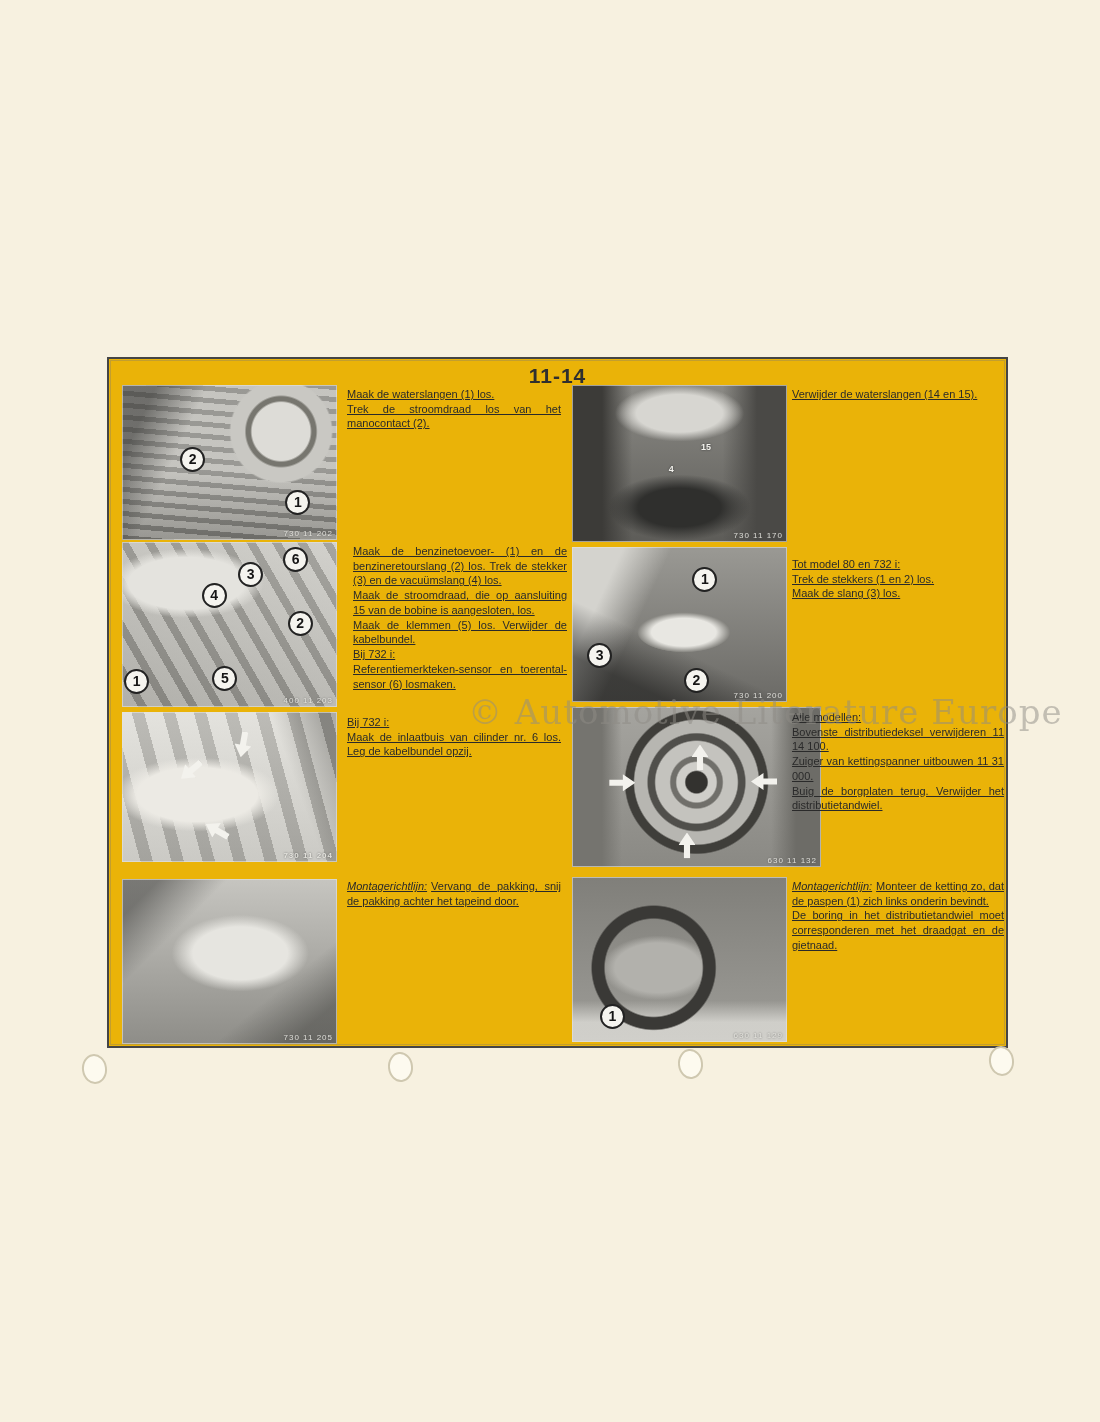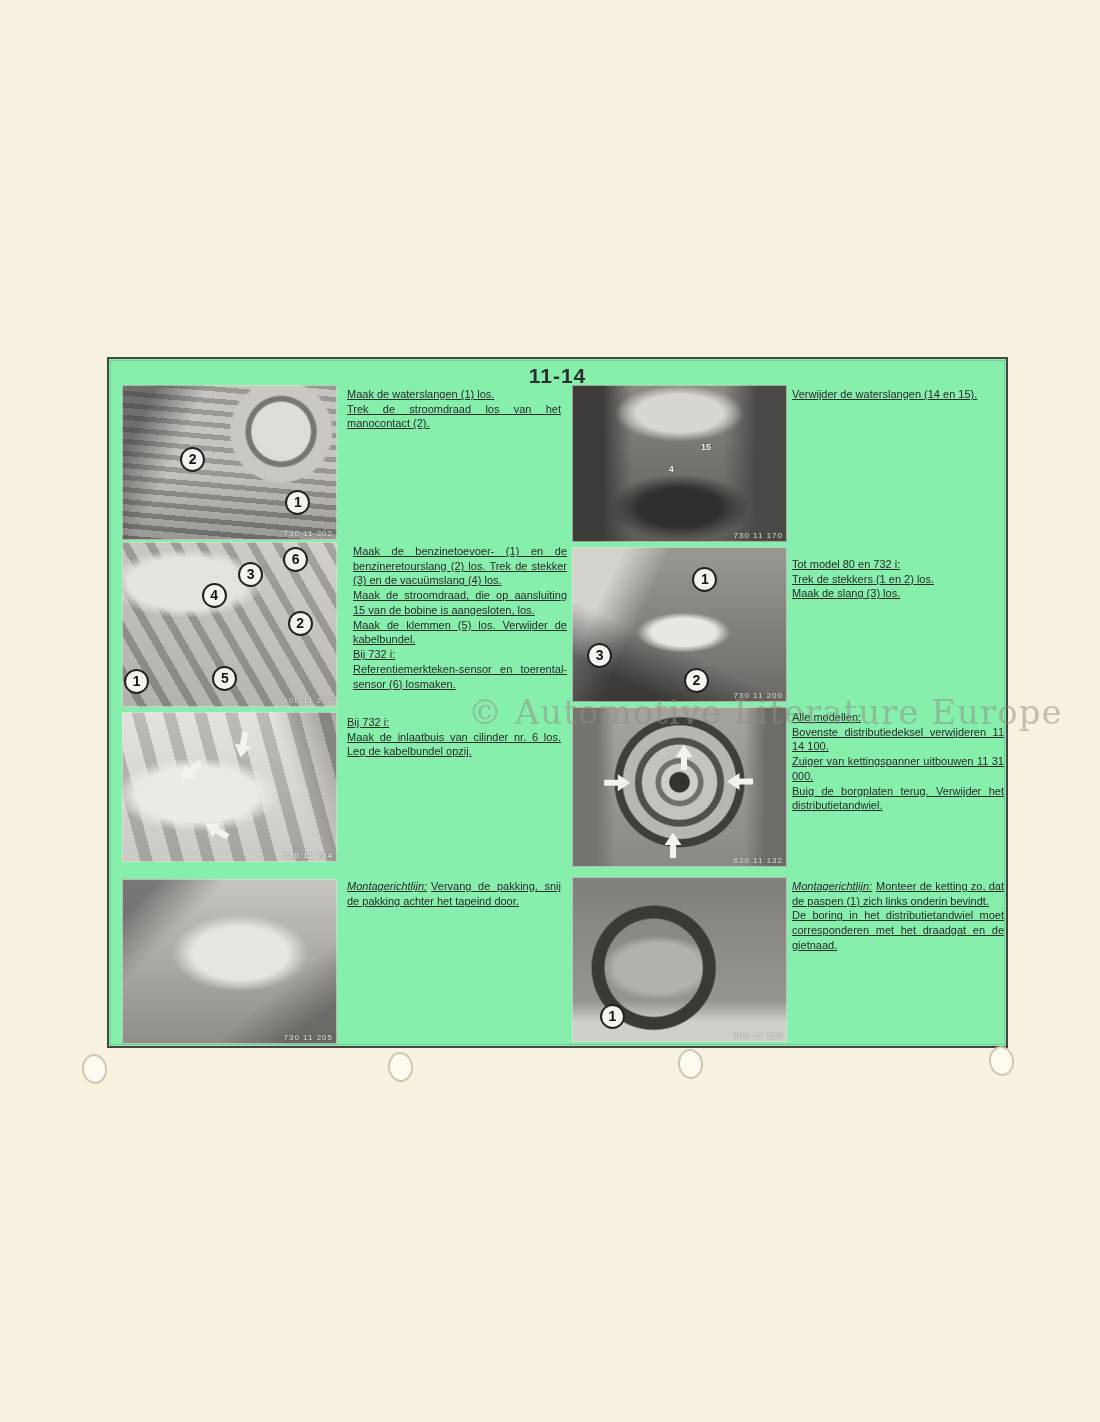--- a/index.html
+++ b/index.html
@@ -4,21 +4,21 @@
 <style>
   html,body{margin:0;padding:0;}
   body{
     width:1100px;height:1422px;position:relative;
     background:#f7f1e0;
     font-family:"Liberation Sans",sans-serif;
     color:#2a2a2a;
   }
   .page{
     position:absolute;left:107px;top:357px;width:901px;height:691px;
-    background:#86efac;border:2px solid #454545;box-sizing:border-box;
+    background:#eab308;border:2px solid #454545;box-sizing:border-box;
   }
   .page::after{ 
     content:"";position:absolute;inset:1px;border:1px solid rgba(120,120,120,.35);pointer-events:none;
   }
   .page-number{
     position:absolute;top:5px;left:0;width:100%;text-align:center;
     font-weight:bold;font-size:21px;letter-spacing:1px;color:#2f2f2f;
   }
   .photo{
     position:absolute;overflow:hidden;background-color:#aeada8;
@@ -161,21 +161,21 @@
     <span class="callout" style="left:7%;top:62%;">3</span>
     <span class="callout" style="left:52%;top:78%;">2</span>
     <span class="ref">730 11 200</span>
   </div>
   <div class="txt" style="left:683px;top:190px;width:212px;margin-top:8px;">
     <p>Tot model 80 en 732 i:</p>
     <p>Trek de stekkers (1 en 2) los.</p>
     <p>Maak de slang (3) los.</p>
   </div>
 
-  <div class="photo p-r3" style="left:463px;top:348px;width:215px;height:160px;">
+  <div class="photo p-r3" style="left:463px;top:348px;width:215px;height:160px;padding-left:34px;">
     <span class="barrow" style="left:46%;top:26%;transform:rotate(-90deg);"></span>
     <span class="barrow" style="left:15%;top:42%;transform:rotate(0deg);"></span>
     <span class="barrow" style="left:72%;top:41%;transform:rotate(180deg);"></span>
     <span class="barrow" style="left:41%;top:81%;transform:rotate(-90deg);"></span>
     <span class="ref">630 11 132</span>
   </div>
   <div class="txt" style="left:683px;top:351px;width:212px;">
     <p>Alle modellen:</p>
     <p>Bovenste distributiedeksel verwijderen 11 14 100.</p>
     <p>Zuiger van kettingspanner uitbouwen 11 31 000.</p>

